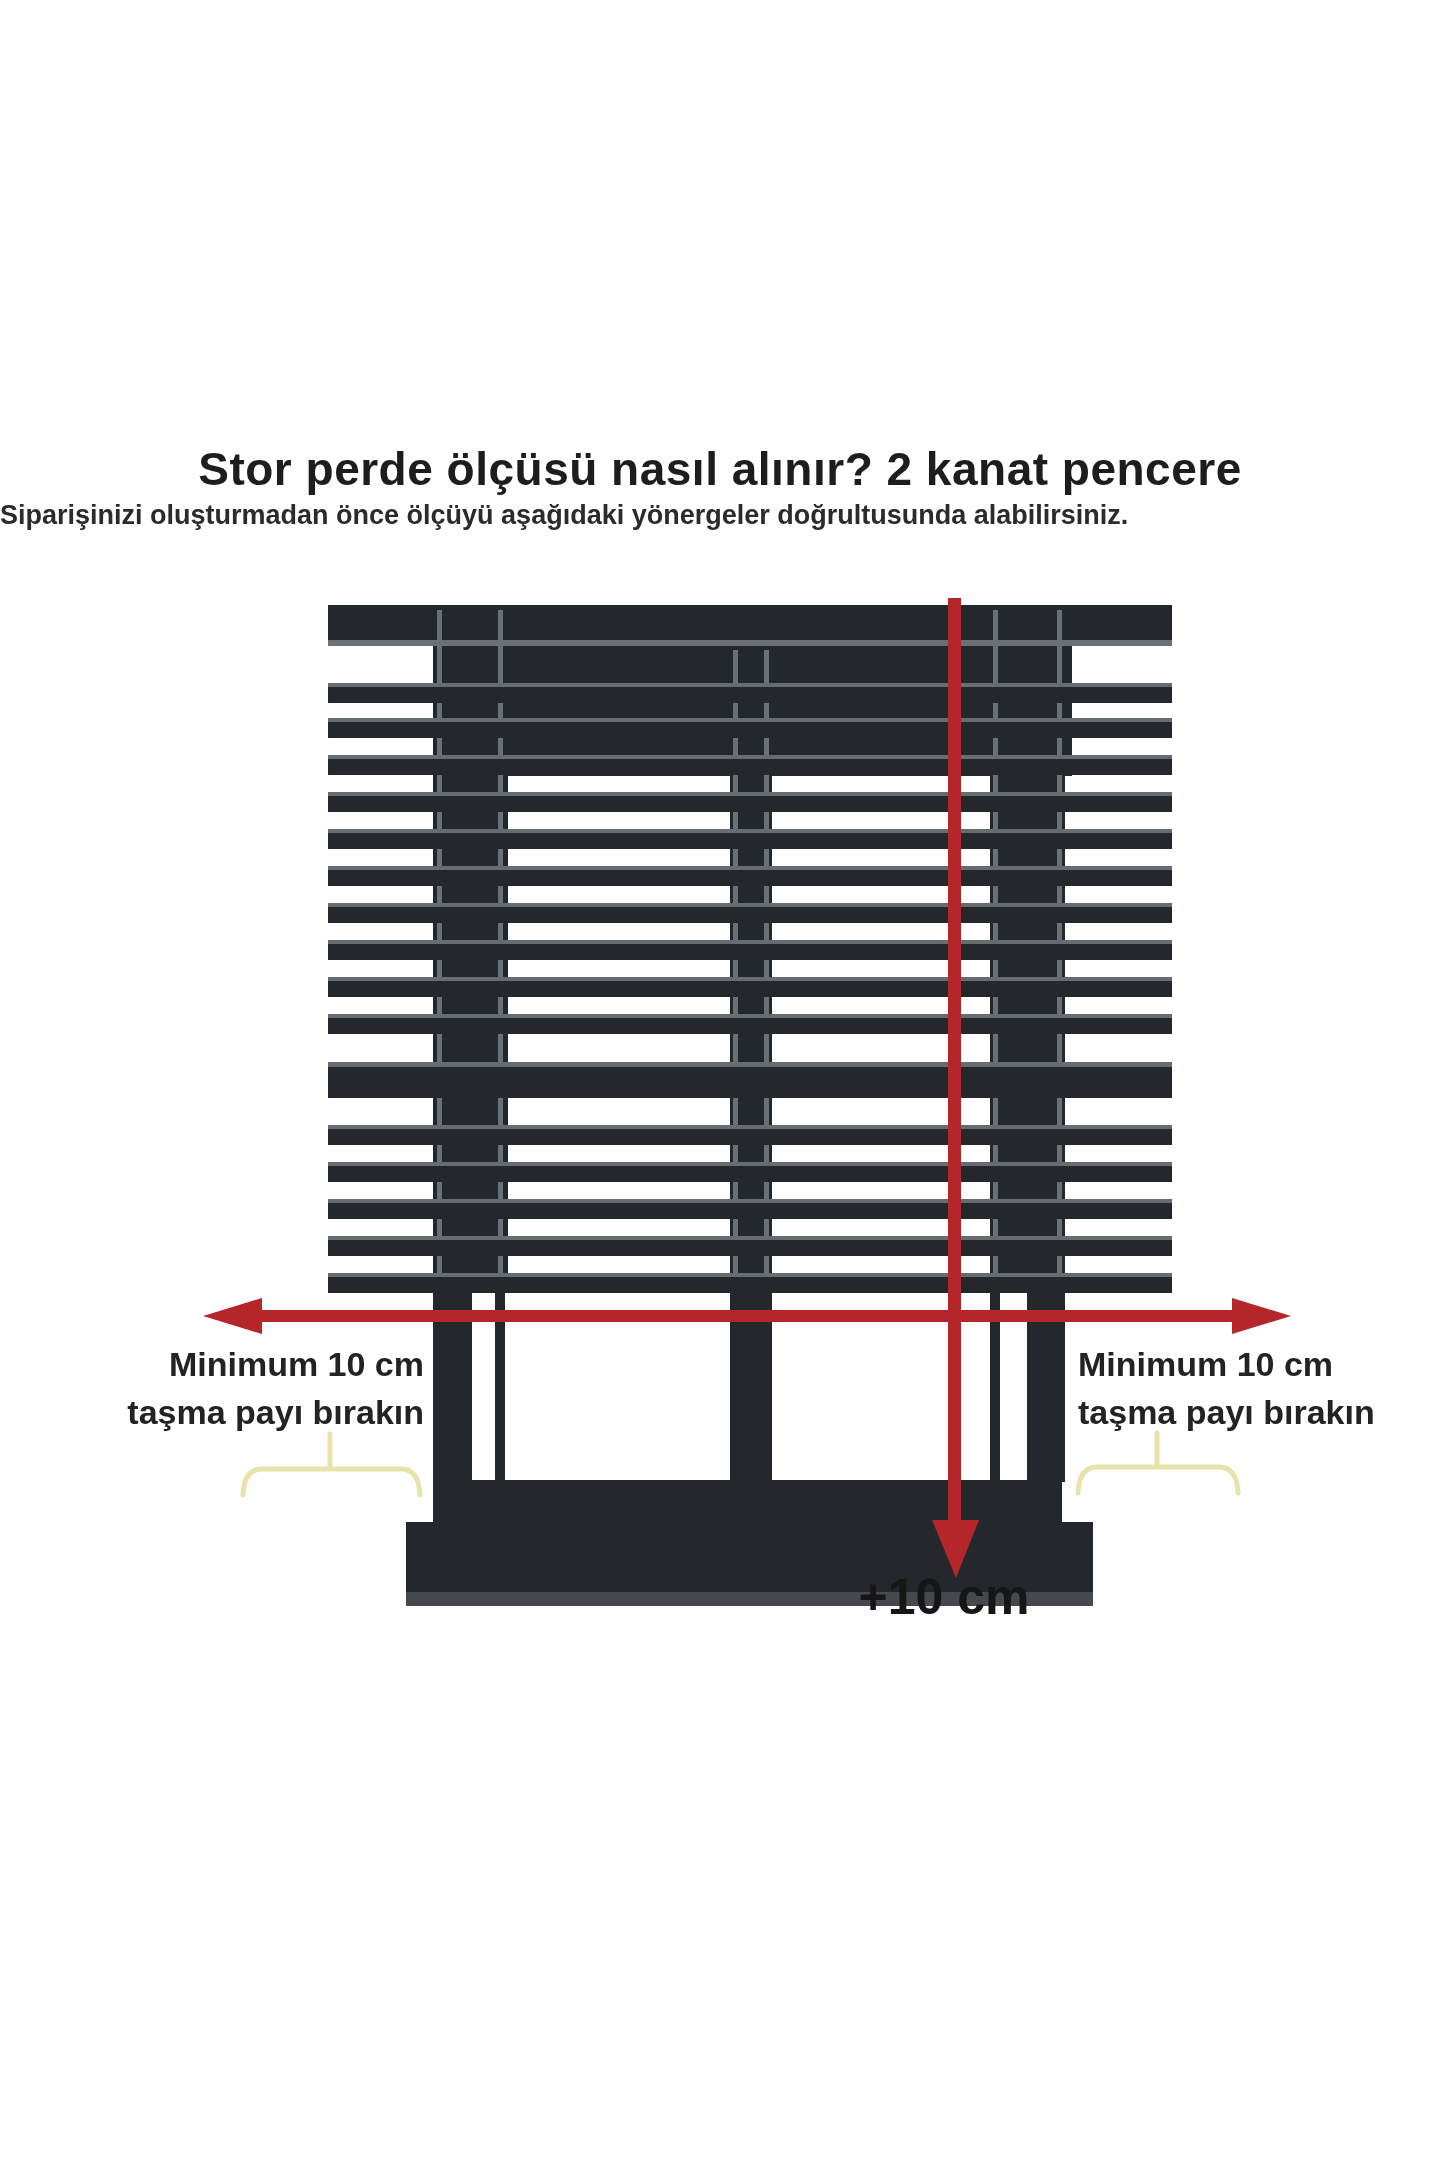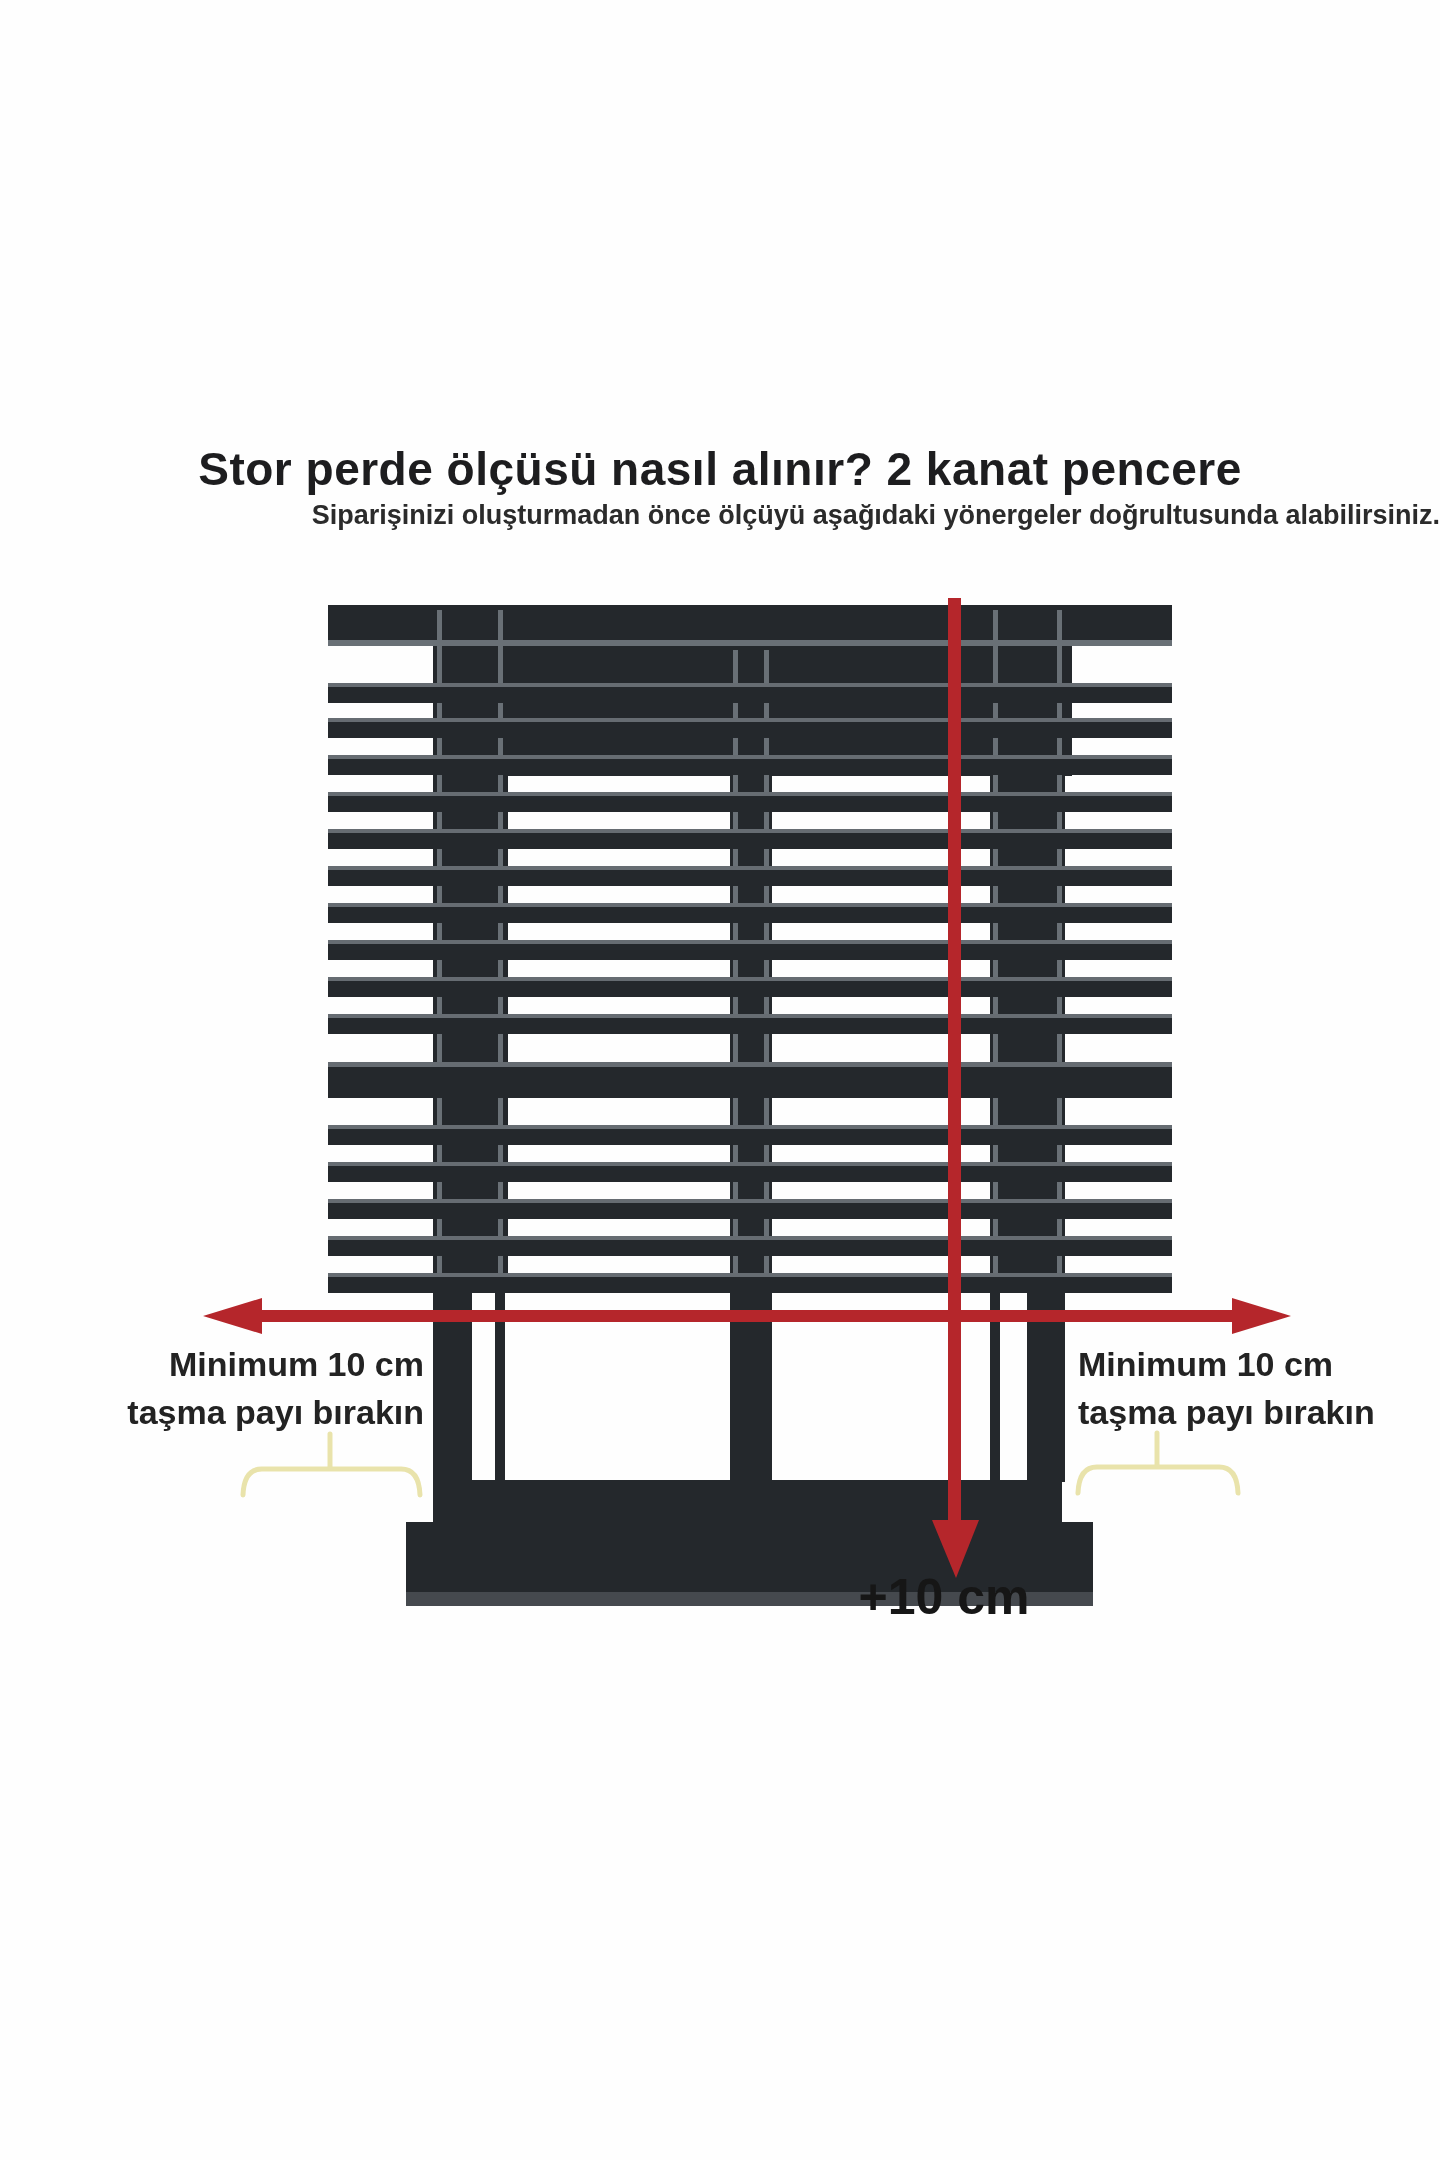--- a/index.html
+++ b/index.html
@@ -7,21 +7,21 @@
     position:relative;width:1440px;height:2160px;margin:0 auto;
     background:#fefefe;overflow:hidden;
     font-family:"Liberation Sans",sans-serif;color:var(--text,#1d1d1f);
   }
   .title{
     position:absolute;top:418px;left:0;width:100%;
     text-align:center;font-size:46px;font-weight:700;letter-spacing:.5px;margin-top:24px;
   }
   .subtitle{
     position:absolute;top:500px;left:0;width:100%;
-    text-align:right;font-size:27px;font-weight:700;color:#2b2b2b;
+    text-align:left;font-size:27px;font-weight:700;color:#2b2b2b;
   }
   .diagram-svg{position:absolute;top:0;left:0;width:1440px;height:2160px;}
   .dark{fill:var(--dark,#24282c);}
   .lt{fill:var(--lt,#697076);}
   .lt2{fill:#45494e;}
   .slat-edge{fill:#666c72;}
   .red{fill:var(--red,#b5262b);}
   .brace{stroke:var(--yellow,#e9e3ab);stroke-width:5;fill:none;stroke-linecap:round;}
   .lbl{font-family:"Liberation Sans",sans-serif;font-weight:700;font-size:34px;fill:#232323;}
   .plus{font-family:"Liberation Sans",sans-serif;font-weight:700;font-size:50px;fill:#161616;}

